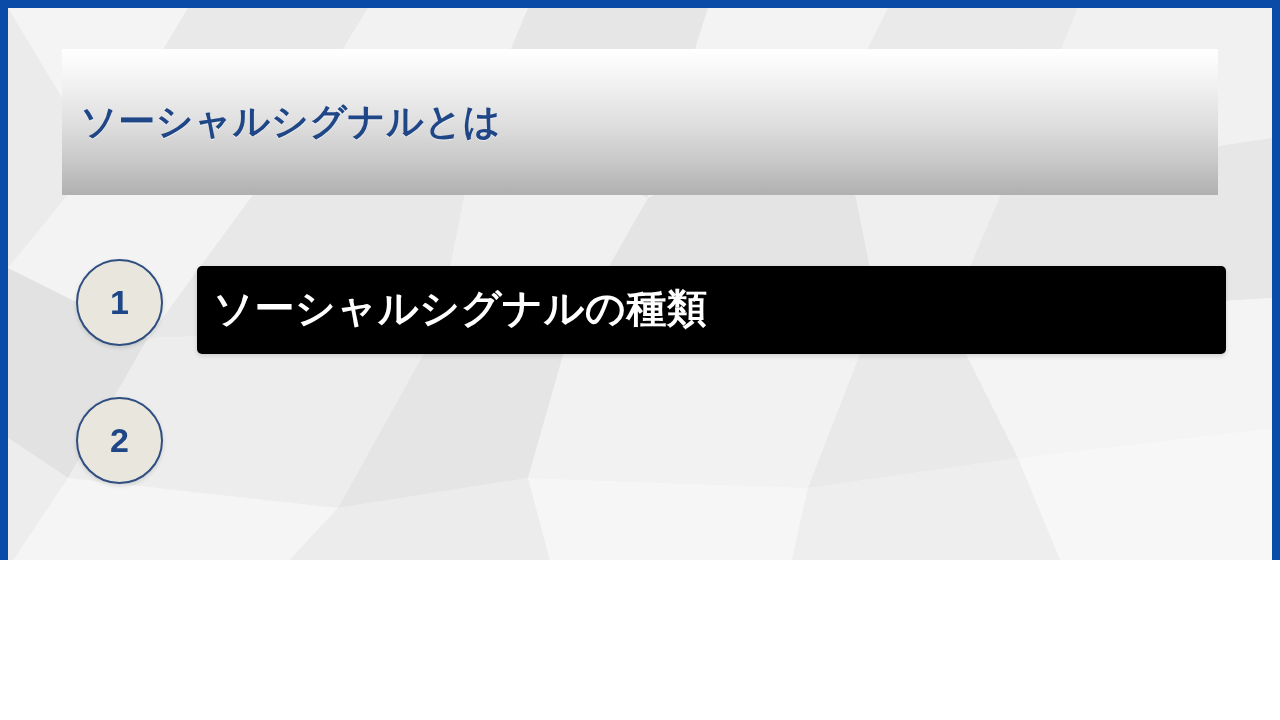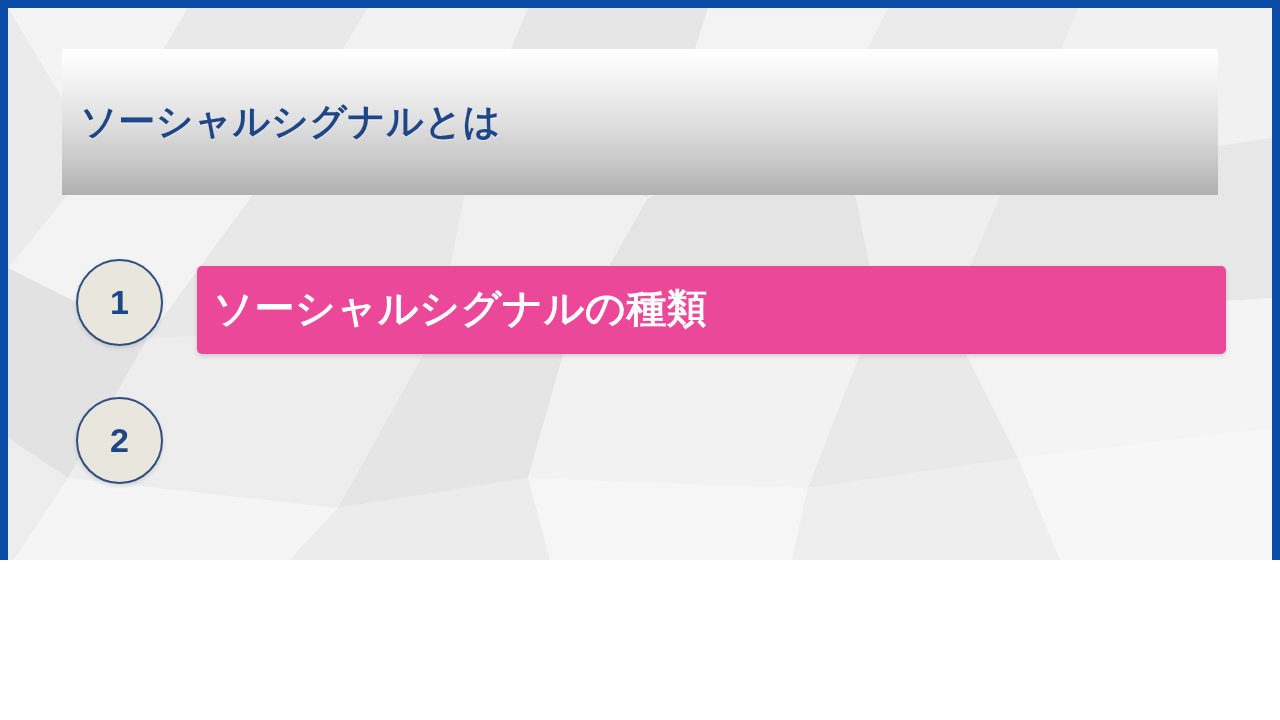--- a/index.html
+++ b/index.html
@@ -85,21 +85,21 @@
     font-weight:bold;
     color:#1f4788;
     line-height:1;
     transform:translateY(-1px);
   }
 
   .bar {
     position:absolute;
     left:127px; top:10px;
     width:1029px; height:88px;
-    background:#ec4899;
+    background:#000000;
     border-radius:5px;
     display:flex;
     align-items:center;
     box-shadow:0 2px 5px rgba(0,0,0,0.14);
   }
   .bar-label {
     margin-left:16px;
     font-size:40px;
     font-weight:bold;
     color:#ffffff;

